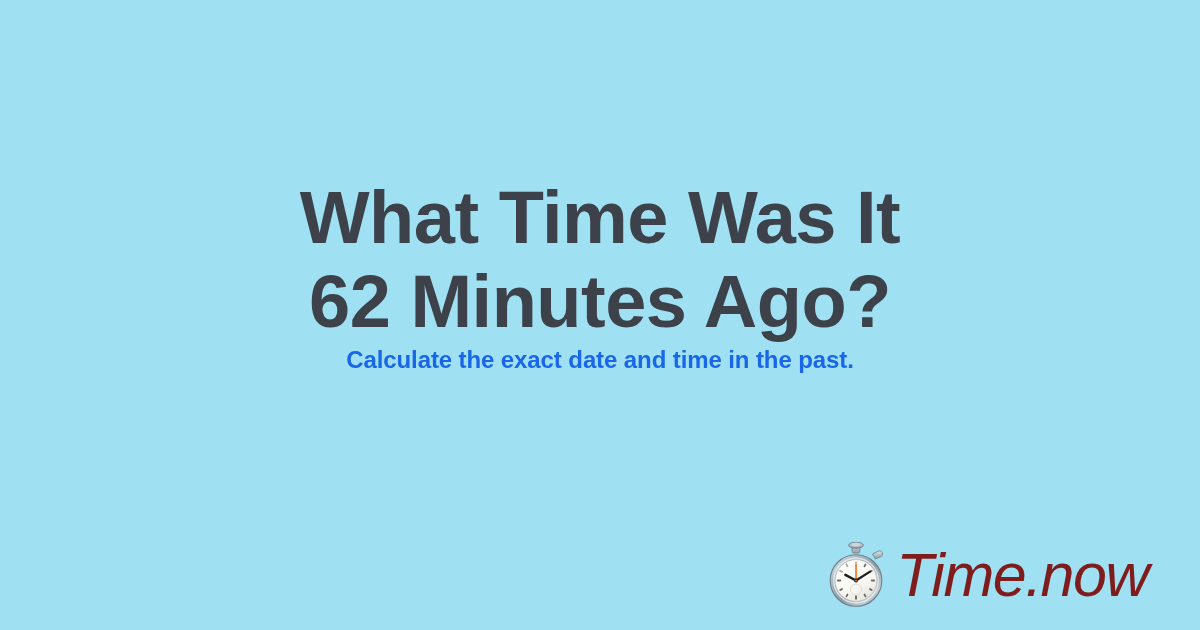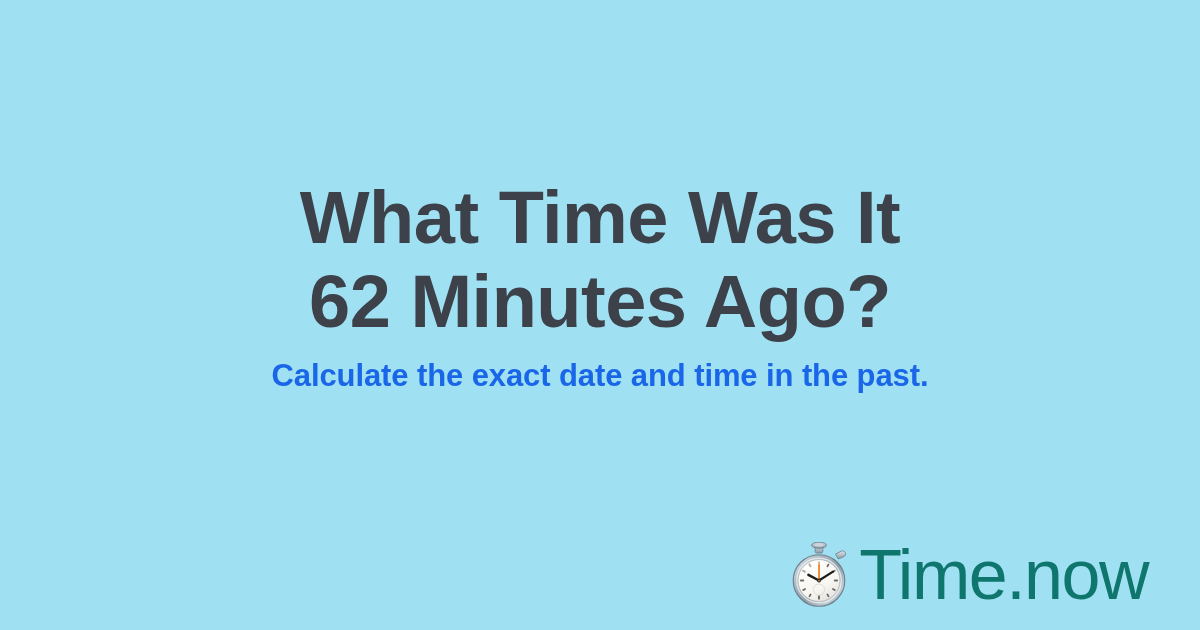--- a/index.html
+++ b/index.html
@@ -44,27 +44,26 @@
   }
 
   
   #subtitle {
     position: absolute;
     left: 0;
     top: 340px;
     width: 1200px;
     text-align: center;
     font-family: "Liberation Sans", sans-serif;
-    font-size: 31px;
+    font-size: 24px;
     font-weight: bold;
     line-height: 40px;
     letter-spacing: -0.1px;
     color: #1A66E8;
     white-space: nowrap;
-    margin-top: 16px;
   }
 
   
   #brand-lockup {
     position: absolute;
     right: 52px;
     bottom: 22px;
     display: flex;
     align-items: center;
     gap: 9px;
@@ -72,26 +71,27 @@
 
   #stopwatch-icon {
     width: 62px;
     height: 66px;
     display: block;
     flex: 0 0 auto;
   }
 
   #brand-name {
     font-family: "Liberation Sans", sans-serif;
-    font-size: 70px;
+    font-size: 61px;
     font-weight: normal;
     line-height: 62px;
     letter-spacing: -1.5px;
-    color: #0f766e;
+    color: #7f1d1d;
     white-space: nowrap;
+    font-style: italic;
   }
 </style>
 </head>
 <body>
 
 <div id="og-card">
 
   <div id="headline-block">
     <span class="headline-line">What Time Was It</span>
     <span class="headline-line">62 Minutes Ago?</span>

